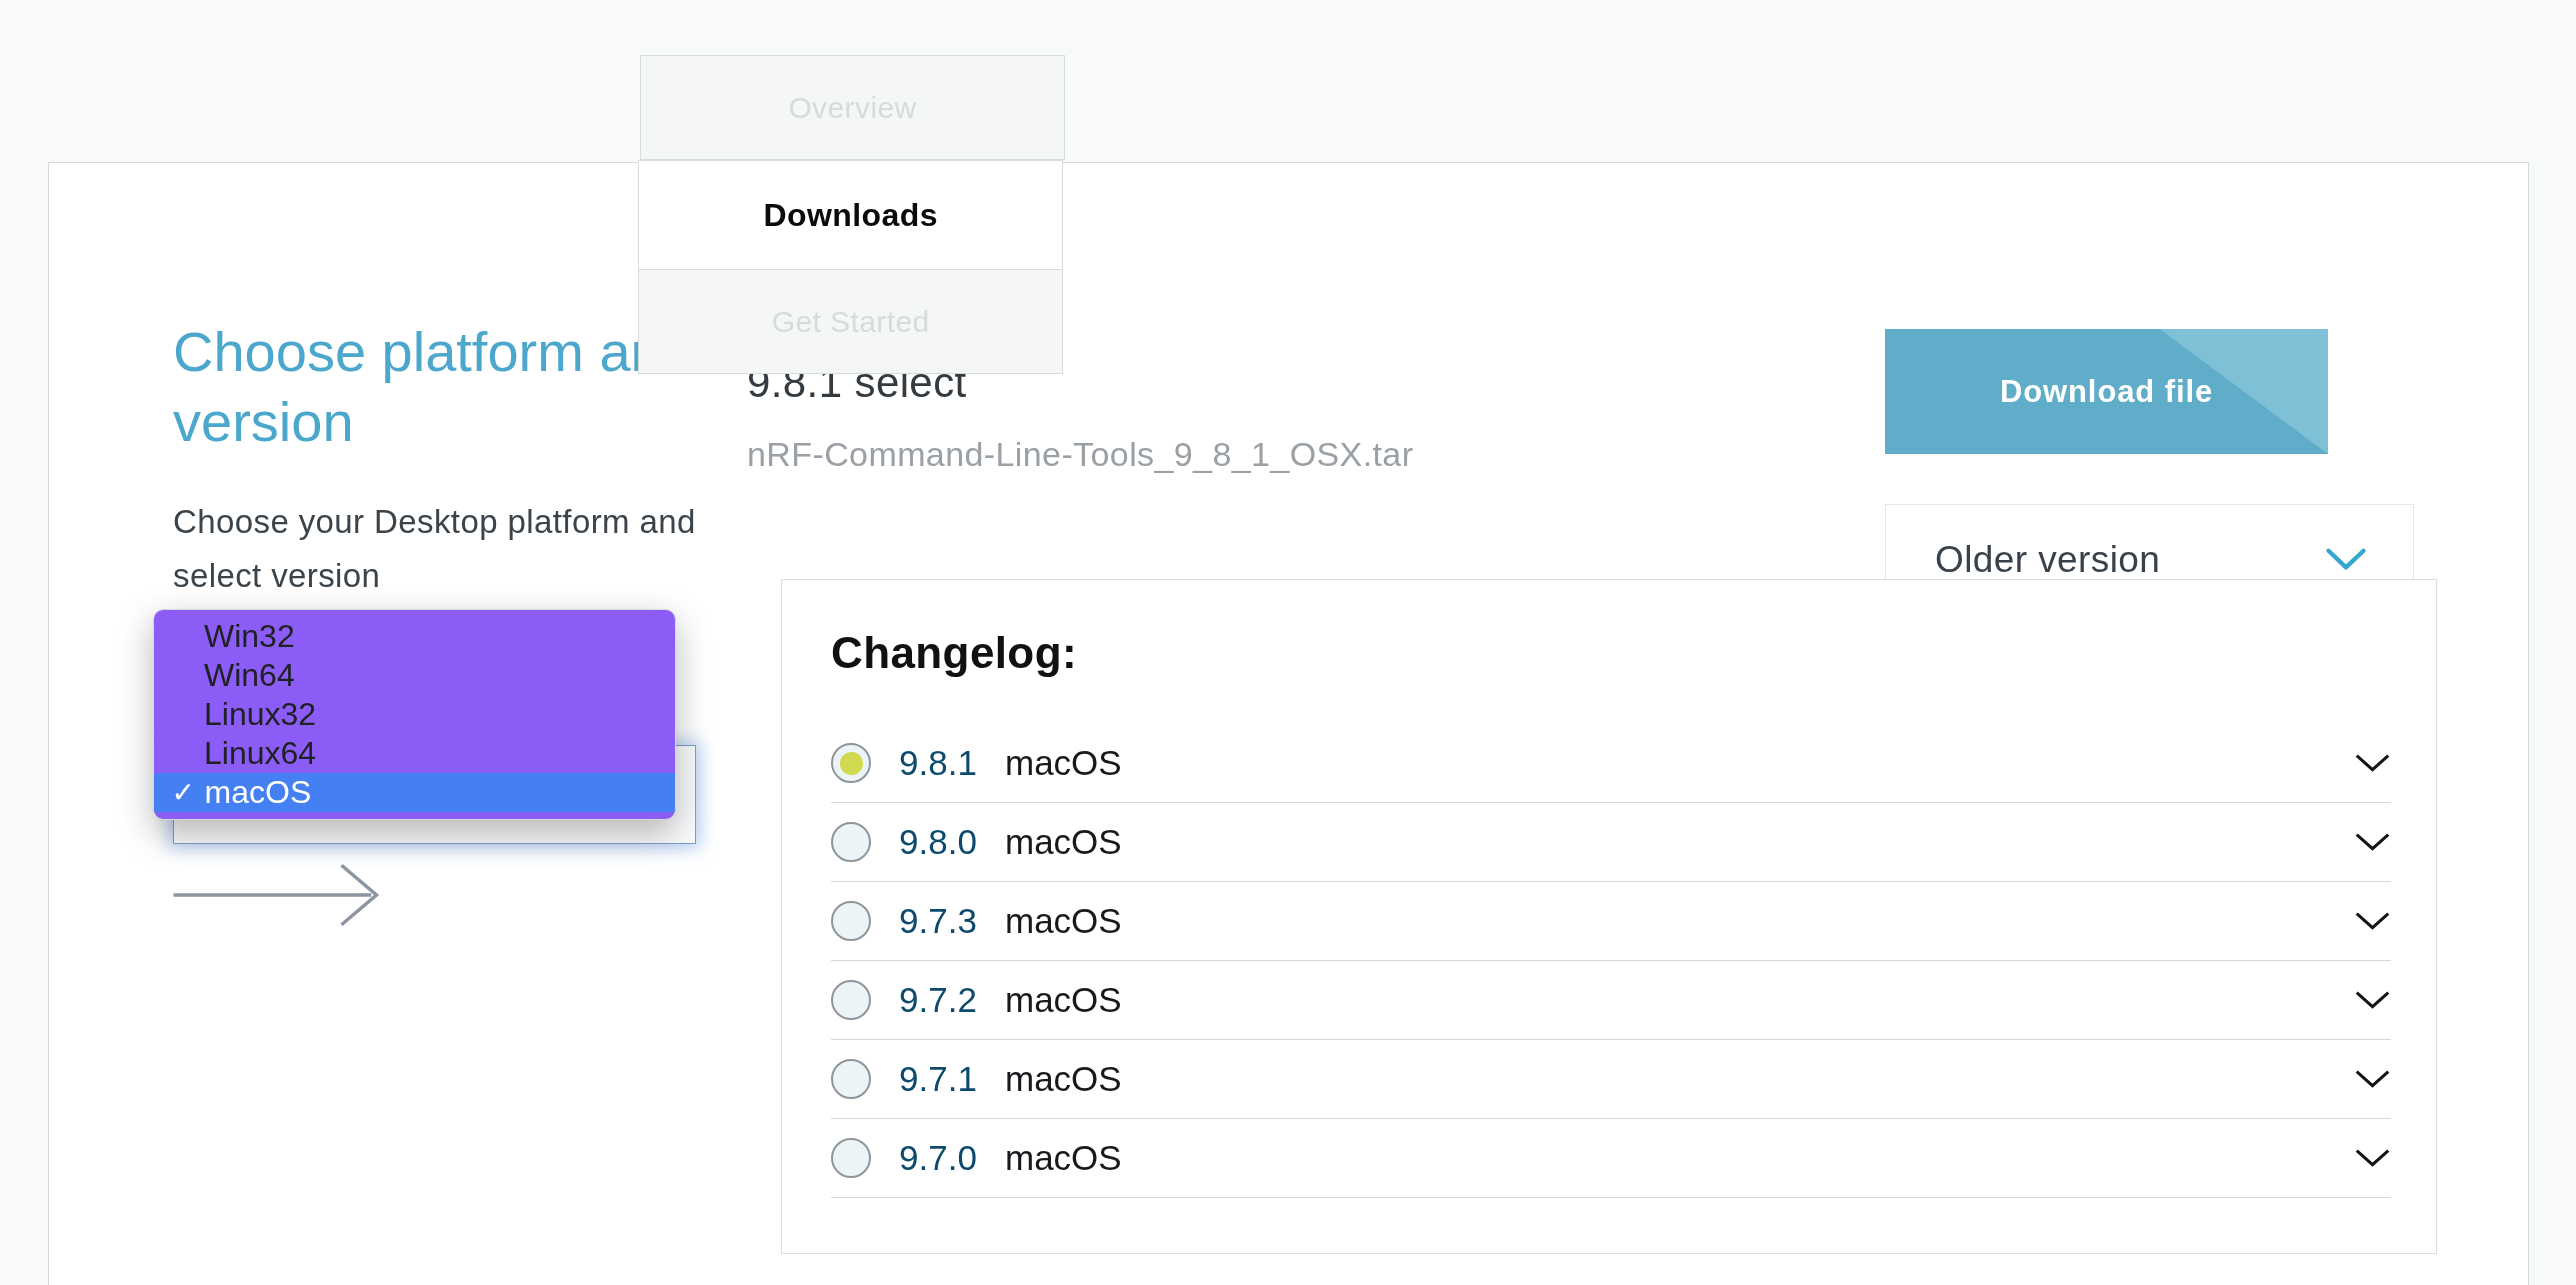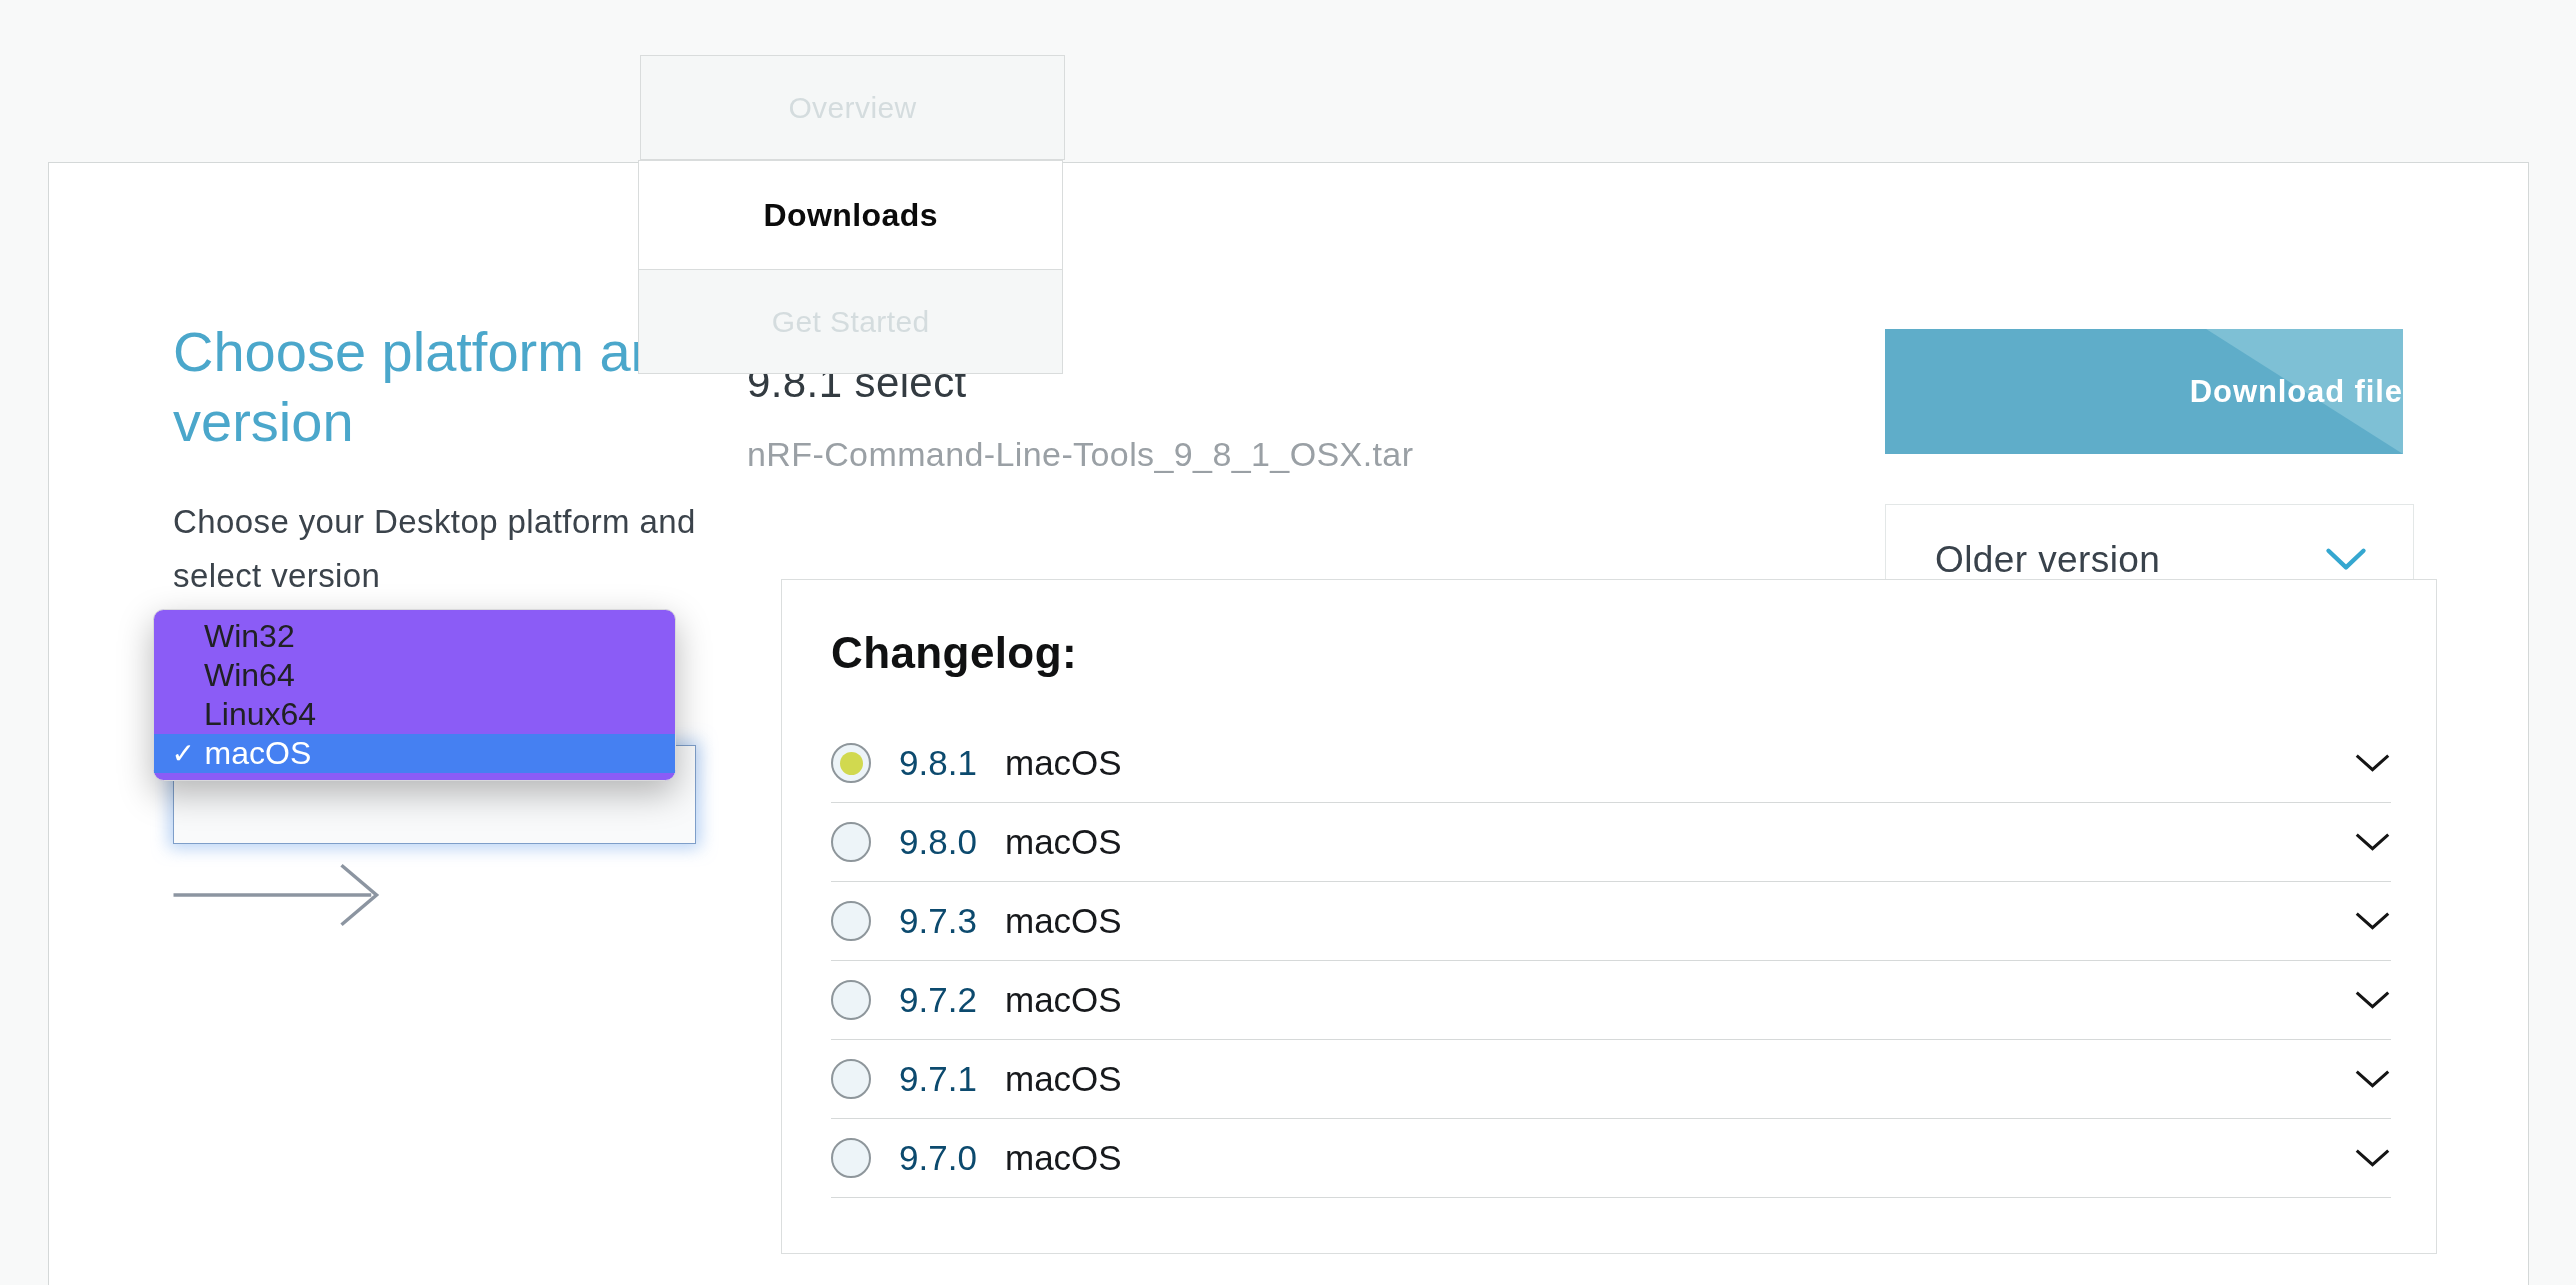--- a/index.html
+++ b/index.html
@@ -68,23 +68,23 @@
   
   .arrow-wrap { position:absolute; left:173px; top:860px; z-index:0; }
 
   
   .sel-title { position:absolute; left:747px; top:291px; font-size:42px; color:#333b41; letter-spacing:0.4px; }
   .sel-version { position:absolute; left:747px; top:359px; font-size:42px; color:#333b41; letter-spacing:0.4px; }
   .sel-file { position:absolute; left:747px; top:435px; font-size:34px; color:#9aa0a5; letter-spacing:0.4px; }
 
   
   .download-btn {
-    position:absolute; left:1885px; top:329px; width:518px; height:125px;
+    position:absolute; left:1885px; top:329px; width:443px; height:125px;
     background:#5fadc9; overflow:hidden; cursor:pointer;
-    display:flex; align-items:center; justify-content:flex-end;
+    display:flex; align-items:center; justify-content:center;
   }
   .download-btn .corner {
     position:absolute; left:62%; top:0; right:0; bottom:0;
     background:#7ec0d5; clip-path:polygon(0 0, 100% 0, 100% 100%);
   }
   .download-btn .lbl {
     position:relative; z-index:1; color:#ffffff; font-weight:bold;
     font-size:31px; letter-spacing:0.9px;
   }
   .older-select {
@@ -146,20 +146,23 @@
   <div class="platform-select"></div>
 
   <div class="popup">
     <div class="popup-item">
       <span>Win32</span>
     </div>
     <div class="popup-item">
       <span>Win64</span>
     </div>
     <div class="popup-item">
+      <span>Linux32</span>
+    </div>
+    <div class="popup-item">
       <span>Linux64</span>
     </div>
     <div class="popup-item selected">
       <span class="check">✓</span>
       <span>macOS</span>
     </div>
   </div>
 
   <div class="arrow-wrap">
     <svg width="211" height="70" viewBox="0 0 240 80">

